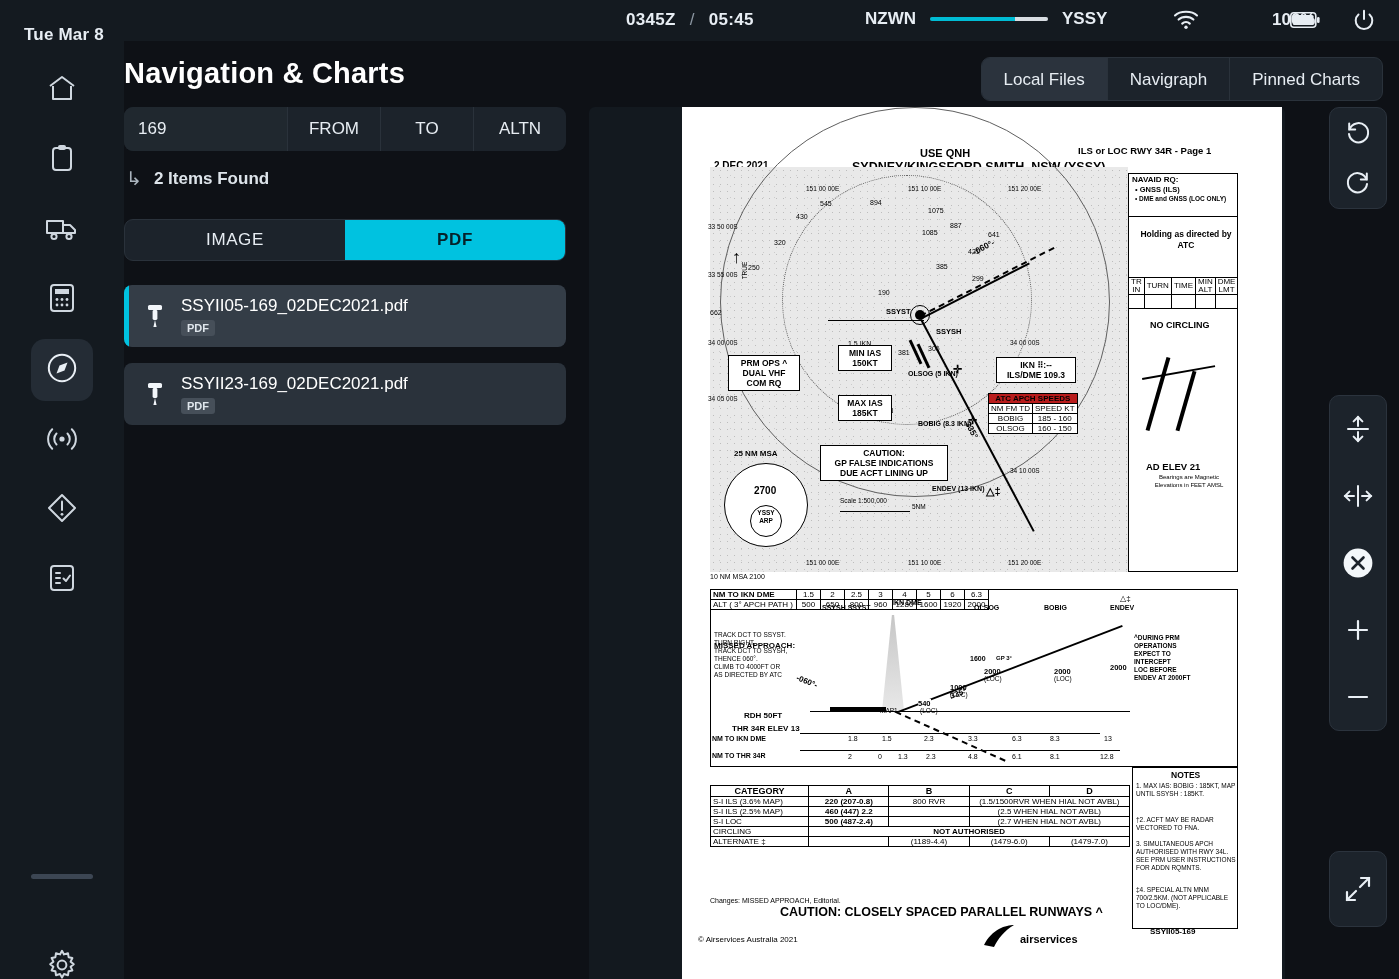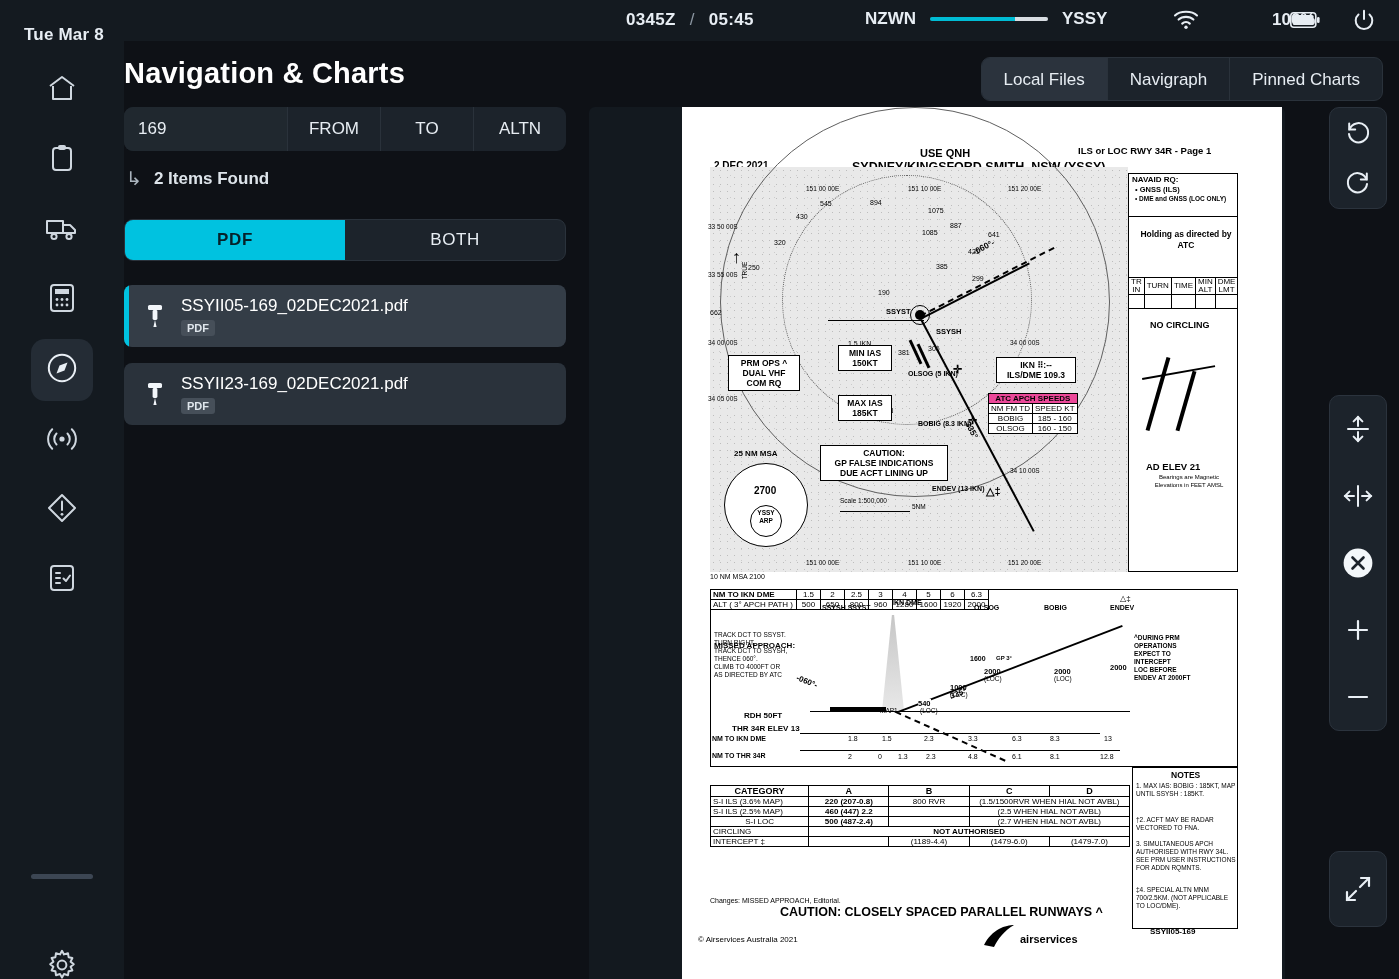--- a/index.html
+++ b/index.html
@@ -321,22 +321,22 @@
     <div class="btn">TO</div>
     <div class="btn">ALTN</div>
   </div>
 
   <div class="found-row">
     <span class="arrow">↳</span>
     <span class="txt">2 Items Found</span>
   </div>
 
   <div class="seg-type">
+    <div>IMAGE</div>
     <div class="sel">PDF</div>
-    <div>BOTH</div>
   </div>
 
   <div class="file sel" id="file0">
     <span class="bar"></span>
     <span class="pin">
       <svg width="22" height="26" viewBox="0 0 22 26">
           <g fill="#f2f6fa">
         <rect x="4" y="2" width="14" height="5" rx="1.6"></rect>
             <rect x="8.6" y="7" width="4.8" height="10" rx="1.4"></rect>
         <path d="M11 17 L12.6 24 L9.4 24 Z"></path>
@@ -486,21 +486,21 @@
 185KT</div>
         <div class="wbox" style="left:110px; top:278px; width:128px; white-space:pre-line;">CAUTION:
 GP FALSE INDICATIONS
 DUE ACFT LINING UP</div>
         <div class="wbox" style="left:286px; top:190px; width:80px; white-space:pre-line;">IKN ⠿:--
 ILS/DME 109.3</div>
 
         <table class="g" style="left:278px; top:226px;">
           <tbody>
               <tr>
-                <td class="b" colspan="2" style="background:#ec4899">ATC APCH SPEEDS</td>
+                <td class="b" colspan="2" style="background:#b91c1c">ATC APCH SPEEDS</td>
               </tr>
           <tr>
                 <td class="tiny" style="background:#fff">NM FM TD</td>
               <td class="tiny" style="background:#fff">SPEED KT</td>
               </tr>
           <tr>
                 <td style="background:#fff">BOBIG</td>
               <td style="background:#fff">185 - 160</td>
               </tr>
           <tr>
@@ -662,31 +662,31 @@
           <td>800 RVR</td>
           <td class="tiny2" colspan="2">(1.5/1500RVR WHEN HIAL NOT AVBL)</td>
         </tr>
         <tr>
           <td style="text-align:left" class="tiny">S-I  ILS (2.5% MAP)</td>
           <td class="b">460 (447) 2.2</td>
           <td></td>
           <td class="tiny2" colspan="2">(2.5 WHEN HIAL NOT AVBL)</td>
         </tr>
         <tr>
-          <td style="text-align:center" class="tiny">S-I  LOC</td>
+          <td style="text-align:left" class="tiny">S-I  LOC</td>
           <td class="b">500 (487-2.4)</td>
           <td></td>
           <td class="tiny2" colspan="2">(2.7 WHEN HIAL NOT AVBL)</td>
         </tr>
         <tr>
           <td style="text-align:left" class="tiny">CIRCLING</td>
           <td class="b" colspan="4">NOT AUTHORISED</td>
         </tr>
         <tr>
-          <td style="text-align:left" class="tiny">INTERCEPT ‡</td>
+          <td style="text-align:left" class="tiny">ALTERNATE ‡</td>
           <td></td>
           <td>(1189-4.4)</td>
           <td>(1479-6.0)</td>
           <td>(1479-7.0)</td>
         </tr>
       </tbody>
         </table>
 
       <div class="box" style="left:450px; top:660px; width:106px; height:162px;">
         <div class="ch b" style="left:38px; top:2px; font-size:8.5px;">NOTES</div>

